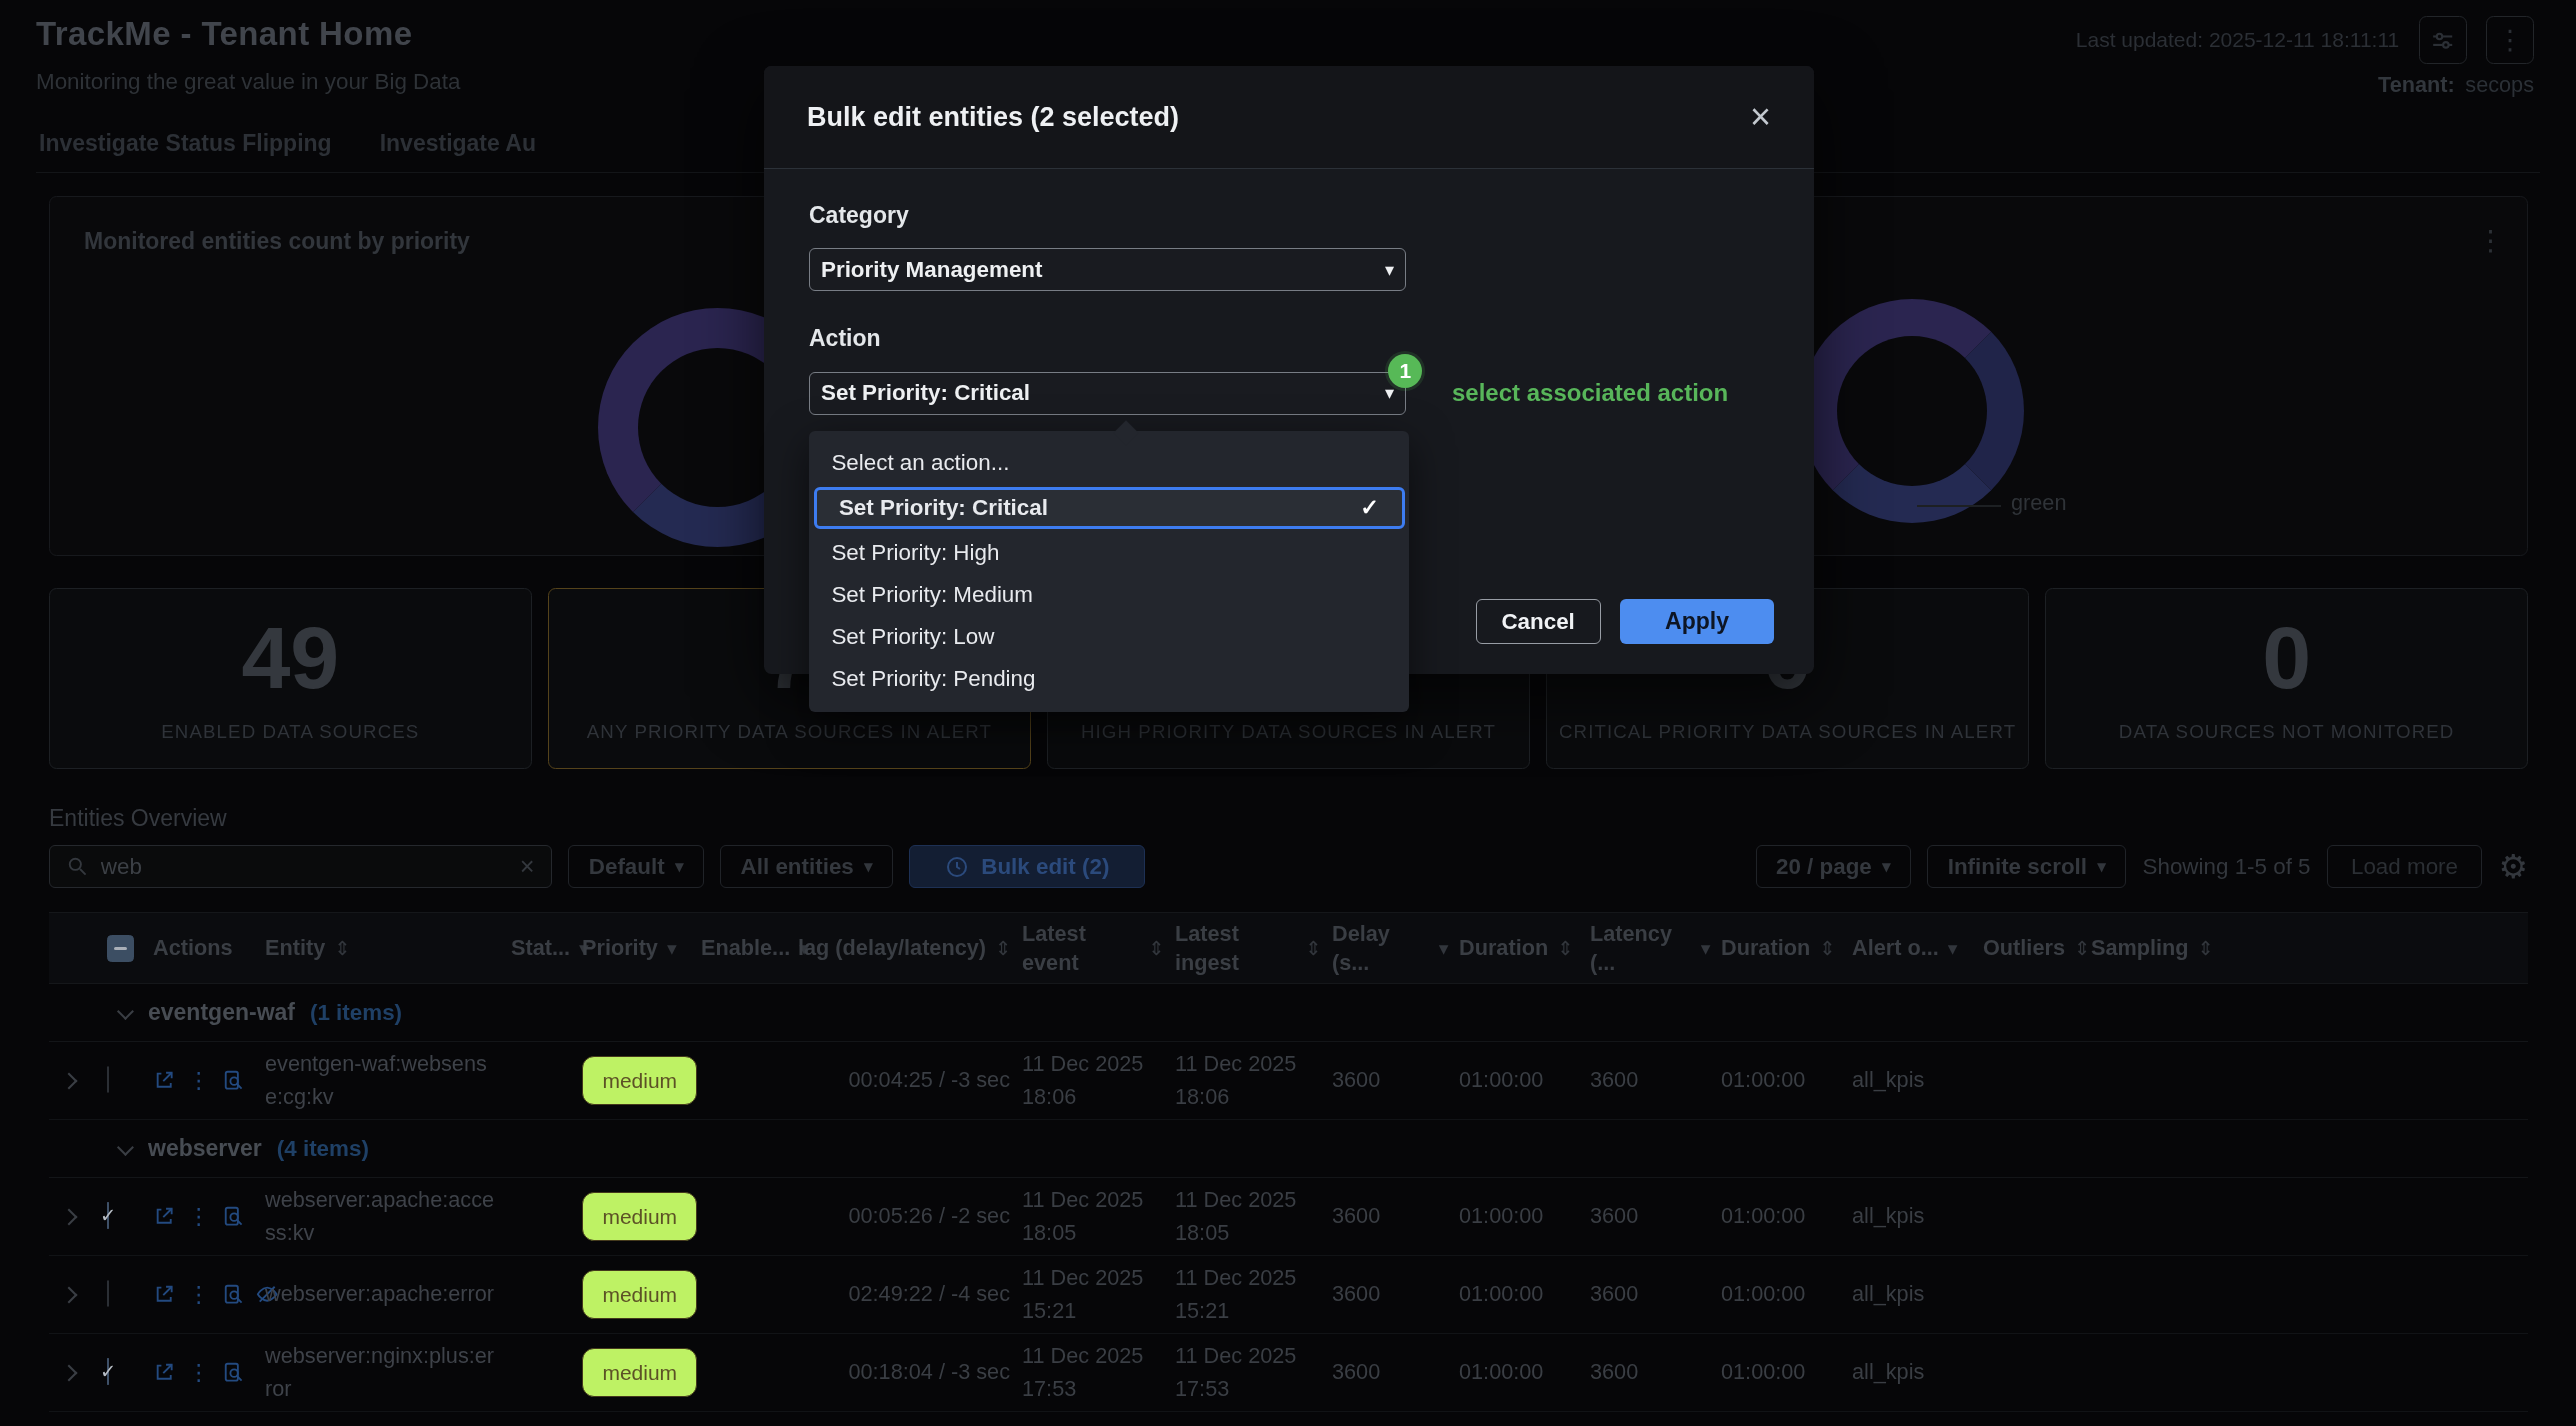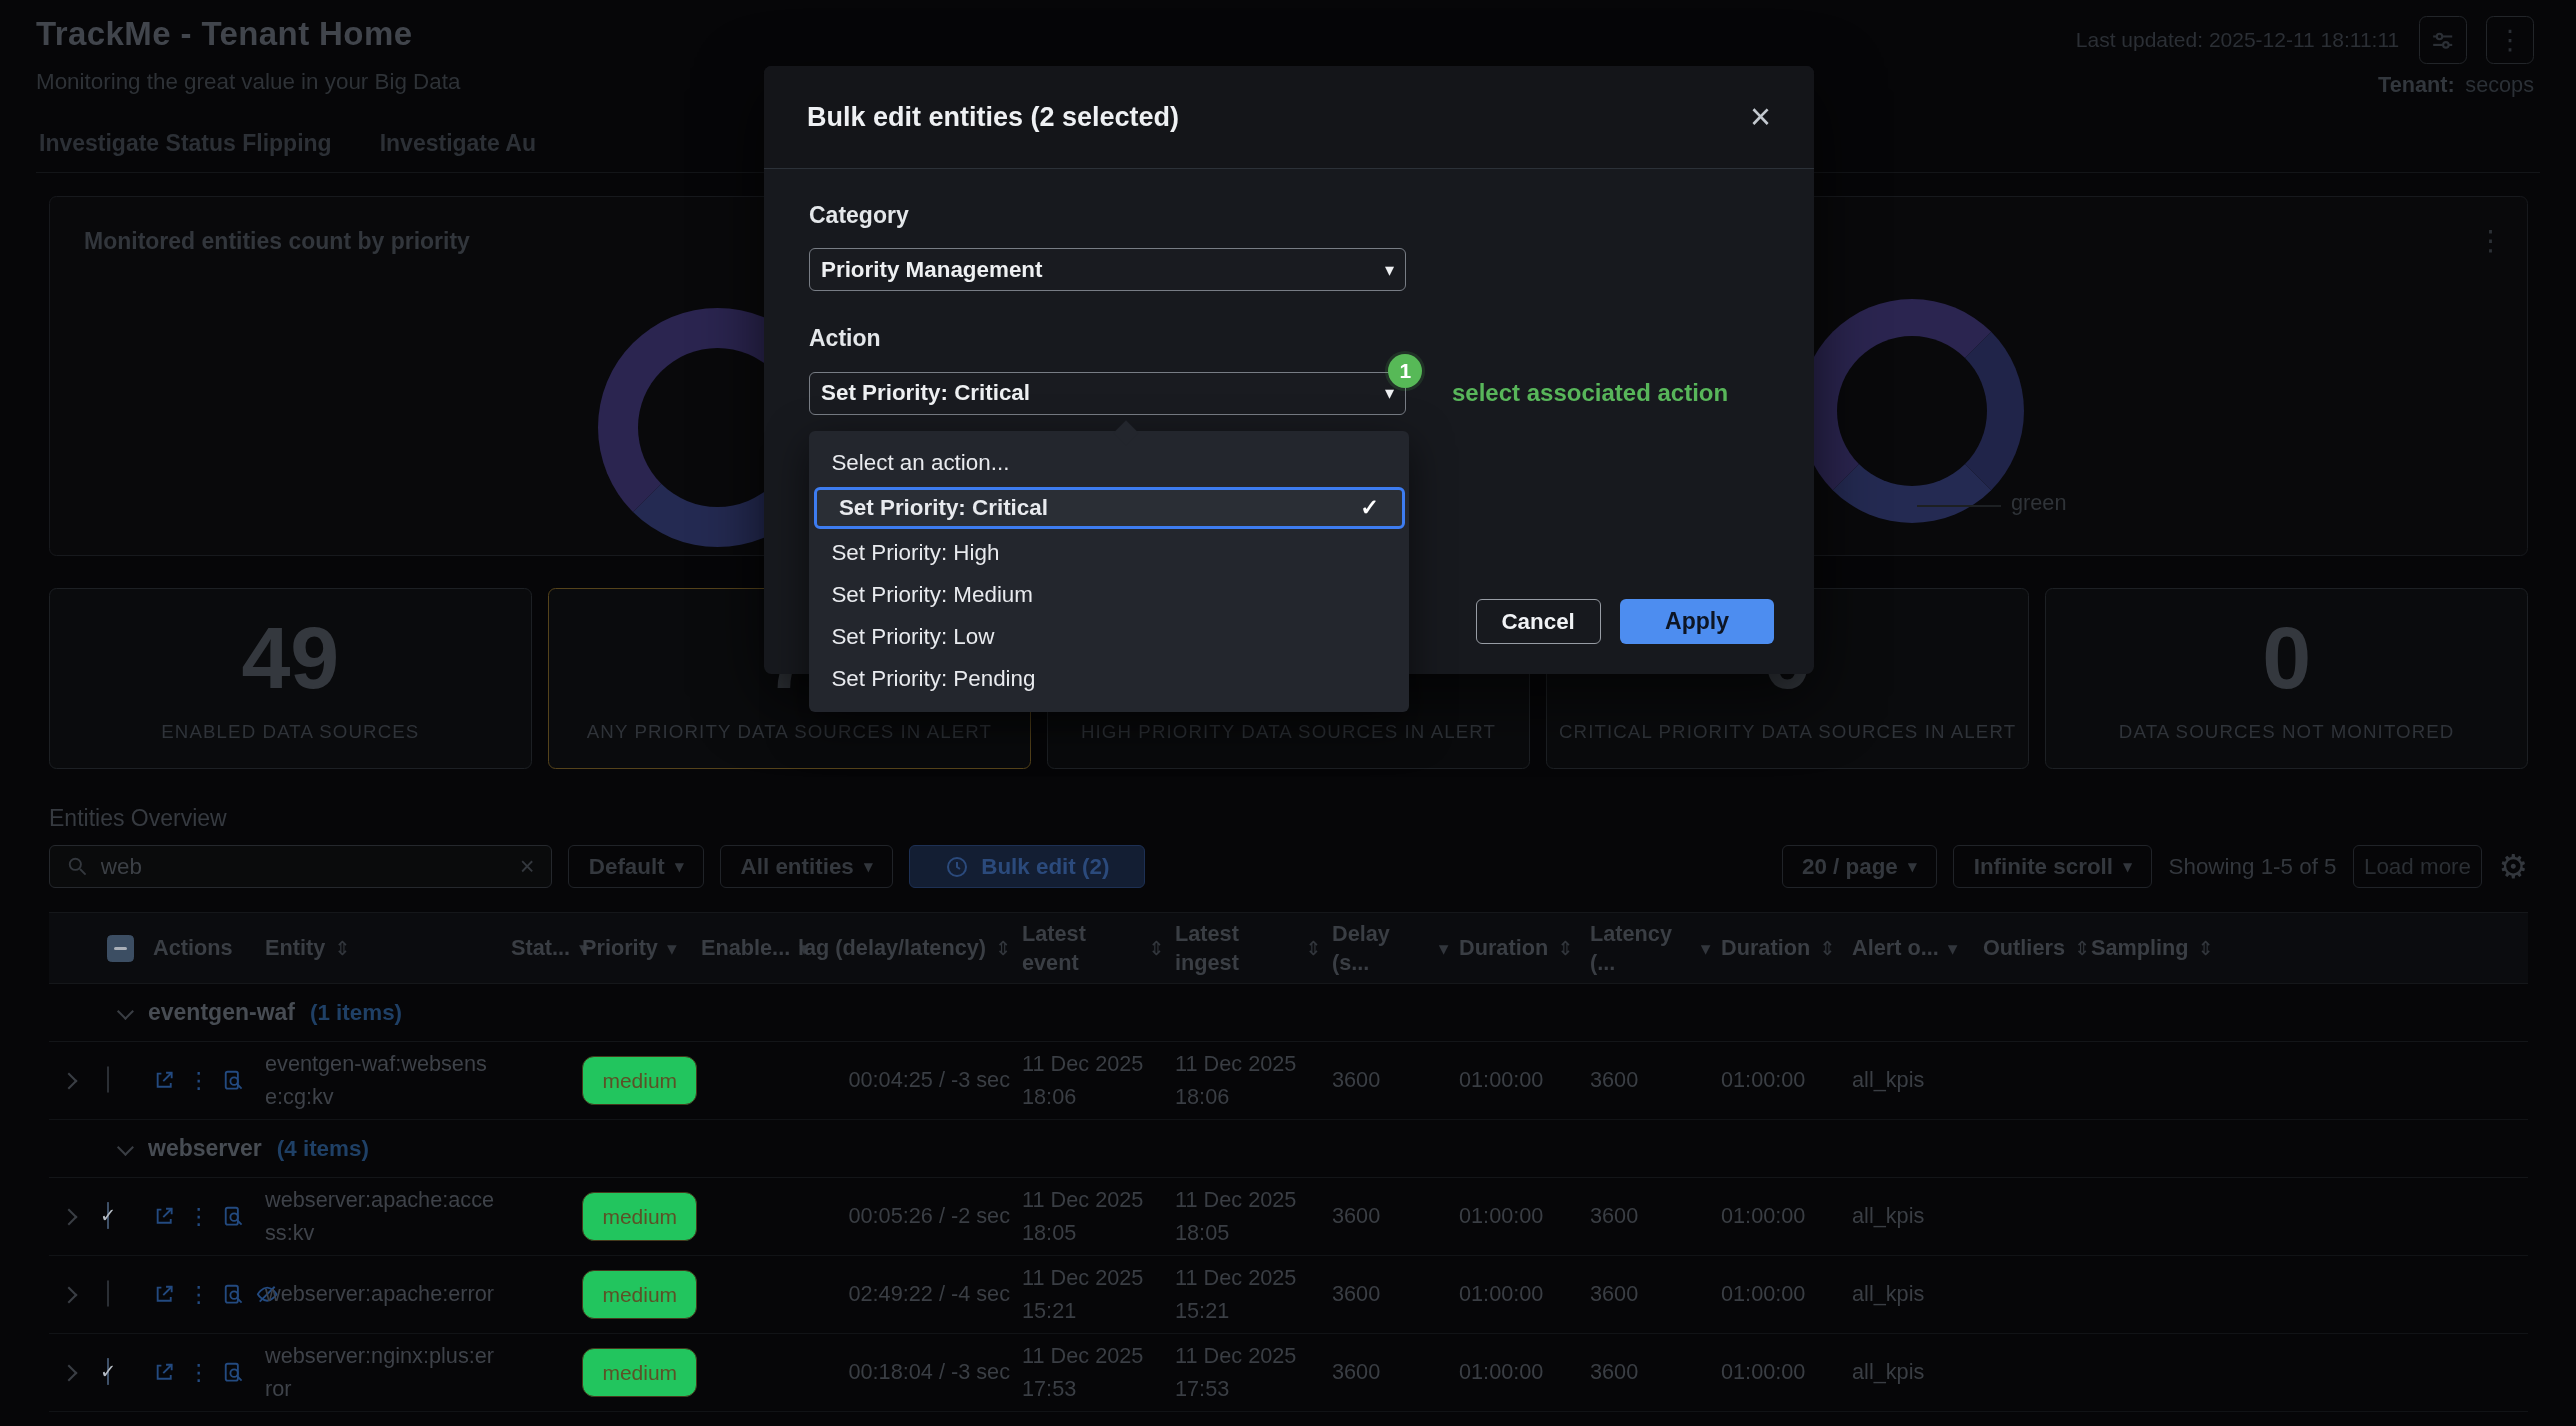--- a/index.html
+++ b/index.html
@@ -43,21 +43,21 @@
   .toolbar { position:absolute; left:49px; right:48px; top:845px; height:43px; display:flex; align-items:center; gap:16.4px; }
   .search-box { width:503px; height:43px; border:1.5px solid #25282d; border-radius:6px; background:#0a0b0c; display:flex; align-items:center; padding:0 16.4px; gap:12px; color:#34383e; }
   .search-box input { flex:1; background:transparent; border:none; outline:none; color:#3c4046; font-size:22.4px; font-family:"Liberation Sans",sans-serif; }
   .search-box svg { width:22.4px; height:22.4px; }
   .clear-x { font-size:25.4px; color:#34383e; }
   .dd-btn { height:43px; border:1.5px solid #202328; border-radius:6px; background:transparent; display:flex; align-items:center; justify-content:center; gap:10.5px; font-size:22.4px; font-weight:bold; color:#34383e; padding:0 19.4px; white-space:nowrap; }
   .bulk-edit-btn { height:43px; width:236px; border:1.5px solid #1d3054; border-radius:6px; background:#131e33; display:flex; align-items:center; justify-content:center; gap:12px; font-size:22.4px; font-weight:bold; color:#2b4a7c; }
   .bulk-edit-btn svg { width:24px; height:24px; }
   .tb-spacer { flex:1; }
   .showing-text { font-size:22.4px; color:#33373d; white-space:nowrap; }
-  .loadmore-btn { height:43px; border:1.5px solid #202328; border-radius:6px; background:transparent; font-size:22.4px; color:#2b2f34; padding:0 10px; display:flex; align-items:center; }
+  .loadmore-btn { height:43px; border:1.5px solid #202328; border-radius:6px; background:transparent; font-size:22.4px; color:#2b2f34; padding:0 23px; display:flex; align-items:center; }
   .gear { font-size:33px; color:#33373d; line-height:1; }
   .dd-caret { font-size:16.4px; color:#32363c; }
 
   
   .table { position:absolute; left:49px; right:48px; top:912px; }
   .tgrid { display:grid; grid-template-columns:52px 52px 112px 246px 71px 119px 97px 224px 153px 157px 127px 131px 131px 131px 131px 108px 112px 1fr; align-items:center; }
   .thead { background:#0b0c0f; border-top:1.5px solid #15171a; border-bottom:1.5px solid #15171a; min-height:72px; color:#3a3e44; font-size:21.7px; font-weight:bold; }
   .th { display:flex; align-items:center; gap:9px; padding-right:10.5px; line-height:1.35; }
   .th .sort { font-size:19.4px; color:#32363c; font-weight:normal; flex:none; }
   .checkbox { width:27px; height:27px; border-radius:4.5px; border:1.5px solid #2b2f35; background:transparent; position:relative; margin-left:6px; }
@@ -79,21 +79,21 @@
   .row-actions { display:flex; align-items:center; gap:12px; color:#234a80; }
   .row-actions svg { width:22.4px; height:22.4px; flex:none; }
   .row-actions .kebab-sm { font-size:22.4px; color:#234a80; }
   .row-actions .eyeoff { display:none; }
   .row-actions[data-eyeoff="true"] .eyeoff { display:inline-flex; }
   .entity-cell { color:#3e4249; word-break:break-all; }
   .dot { width:18px; height:18px; border-radius:50%; background:#2b5a36; }
   .dot[data-status="red"] { background:#5d2527; }
   .dot[data-status="green"] { background:#2b5a36; }
   .dot.soft { background:#26482e; }
-  .prio-badge { display:inline-block; padding:7.5px 19.4px; border:1.5px solid #44391c; border-radius:12px; background:#22c55e; color:#5c5126; font-size:21px; }
+  .prio-badge { display:inline-block; padding:7.5px 19.4px; border:1.5px solid #44391c; border-radius:12px; background:#bef264; color:#5c5126; font-size:21px; }
   .lag-cell { text-align:right; padding-right:30px; }
 
   
   .modal { position:absolute; left:764px; top:66px; width:1050px; height:608px; background:#17191e; border-radius:7.5px; box-shadow:0 22.4px 67px rgba(0,0,0,0.65); z-index:10; }
   .modal-header { height:103px; background:#141519; border-bottom:1.5px solid #2c3138; border-radius:7.5px 7.5px 0 0; display:flex; align-items:center; justify-content:space-between; padding:0 43px; }
   .modal-title { font-size:27px; font-weight:bold; color:#eef0f3; }
   .modal-close { font-size:36px; color:#c3c8cf; line-height:1; }
   .modal-body { padding:33px 45px 0 45px; }
   .field-label { font-size:23px; font-weight:bold; color:#e4e7ea; margin-bottom:19.4px; }
   .select { width:597px; height:43px; border:1.5px solid #787d85; border-radius:6px; background:#191b20; display:flex; align-items:center; justify-content:space-between; padding:0 11px; }

